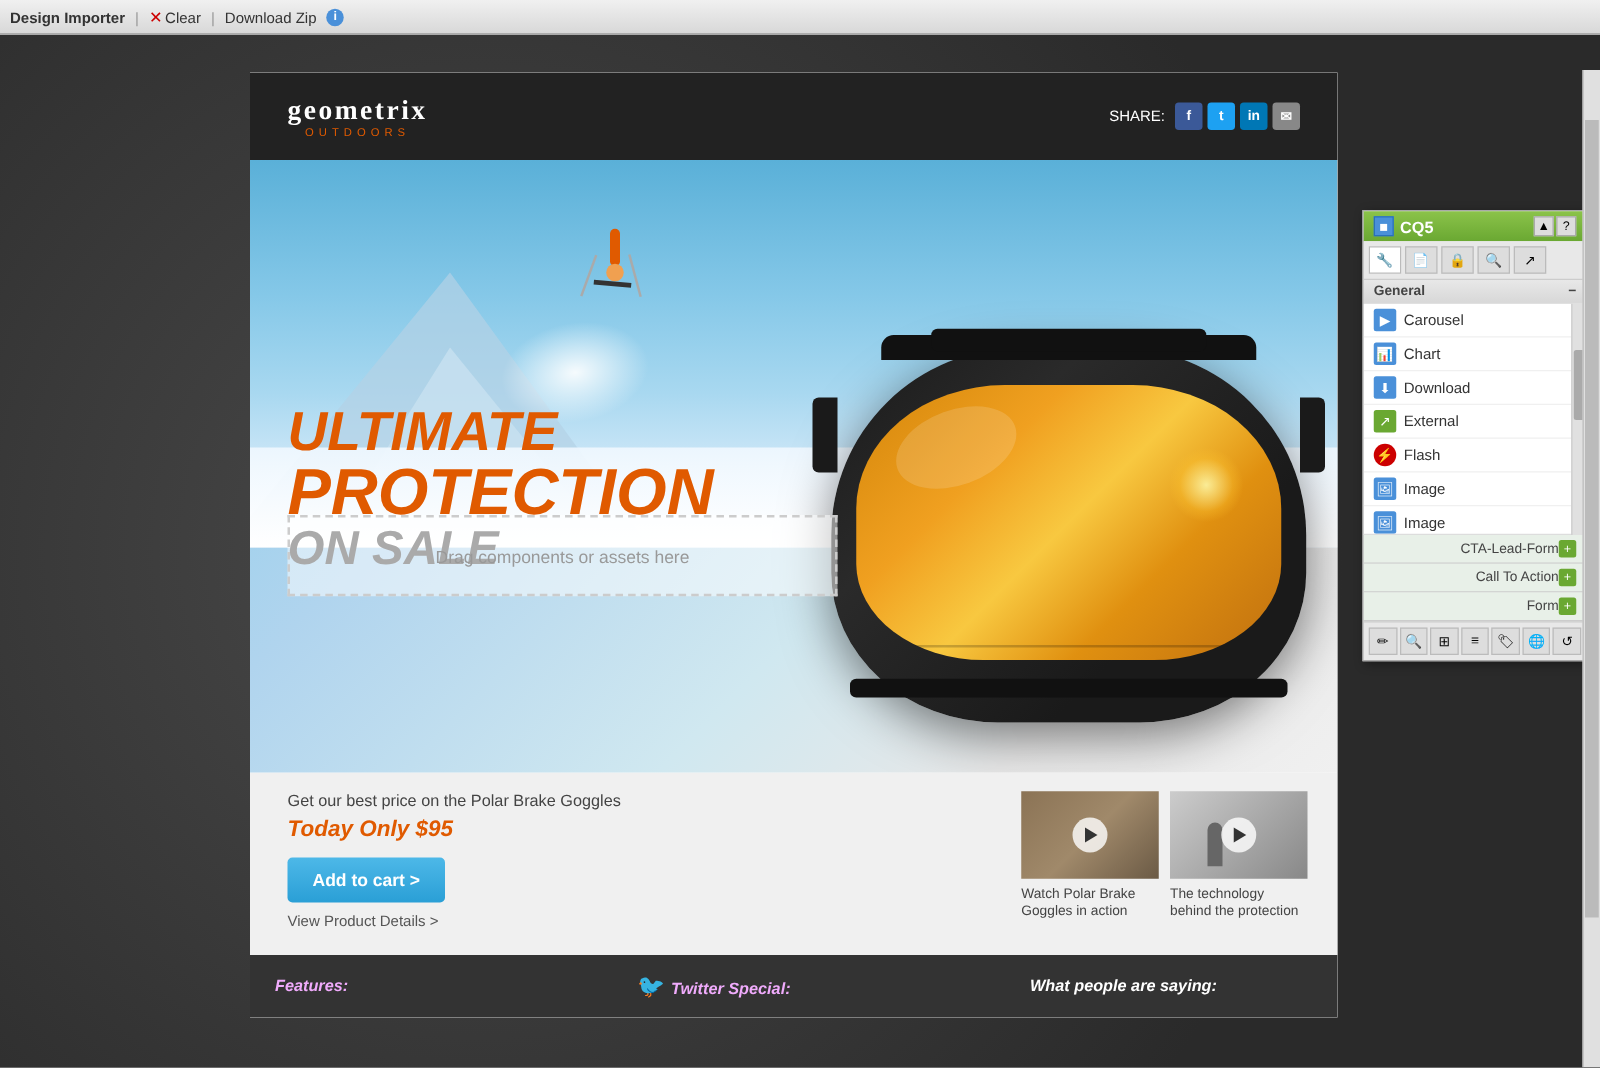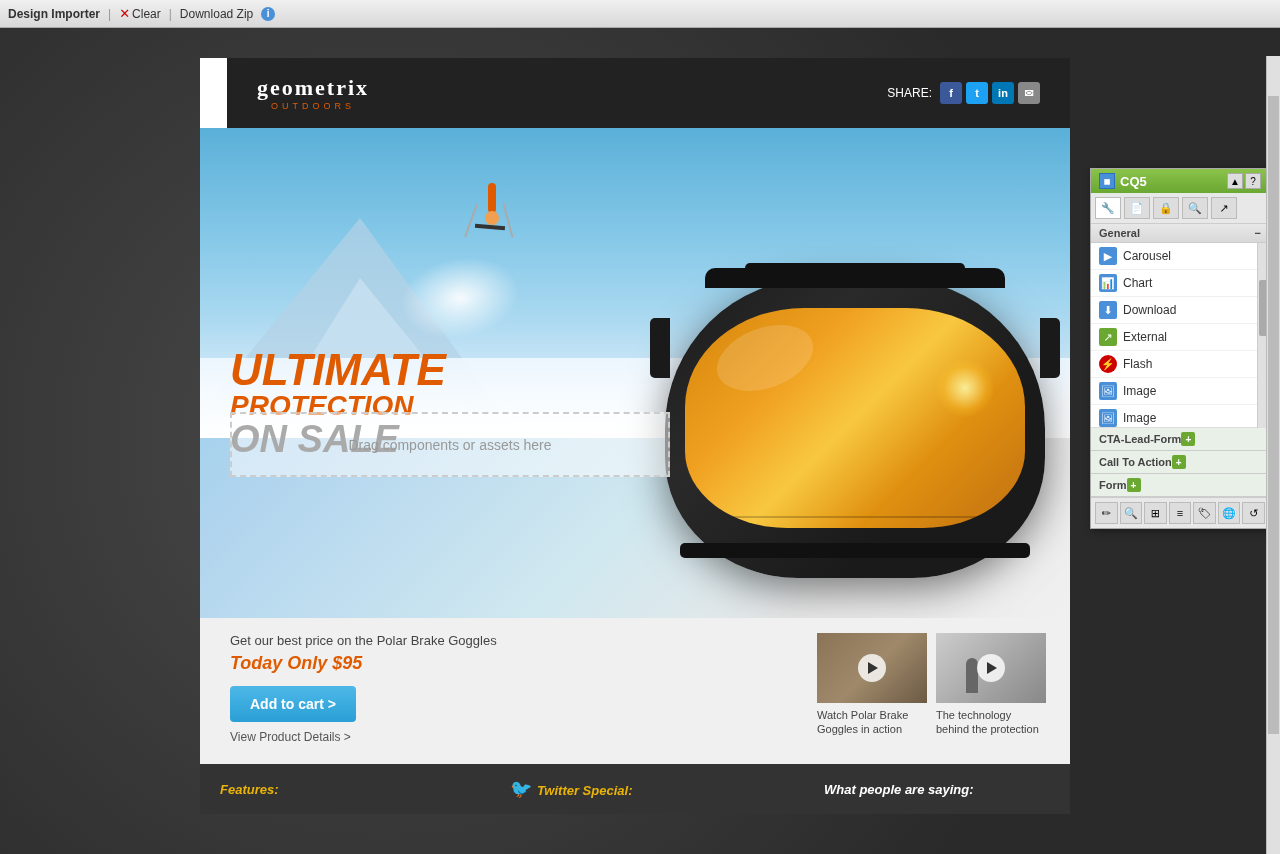--- a/index.html
+++ b/index.html
@@ -48,21 +48,20 @@
     }
 
     
     #site-header {
       background: #222;
       height: 70px;
       display: flex;
       align-items: center;
       justify-content: space-between;
       padding: 0 30px;
-      margin-left: 27px;
     }
     .logo-text {
       color: white;
       font-size: 22px;
       font-weight: bold;
       letter-spacing: 2px;
       font-family: 'Georgia', serif;
     }
     .logo-sub {
       color: #e05a00;
@@ -147,21 +146,21 @@
     }
     .hero-title1 {
       font-size: 44px;
       font-weight: 700;
       color: #e05a00;
       font-style: italic;
       line-height: 1;
       text-transform: uppercase;
     }
     .hero-title2 {
-      font-size: 28px;
+      font-size: 52px;
       font-weight: 900;
       color: #e05a00;
       font-style: italic;
       line-height: 1;
       text-transform: uppercase;
     }
     .hero-title3 {
       font-size: 38px;
       font-weight: 900;
       color: #555;
@@ -265,21 +264,21 @@
     .footer-col {
       flex: 1;
       padding: 0 20px;
       color: white;
     }
     .footer-label {
       font-size: 13px;
       font-style: italic;
       font-weight: bold;
     }
-    .footer-label.orange { color: #eab308; }
+    .footer-label.orange { color: #f0abfc; }
     .footer-twitter { color: #1da1f2; font-size: 18px; }
 
     
     #cq5-panel {
       position: absolute;
       top: 140px;
       right: 10px;
       width: 180px;
       background: #f5f5f5;
       border: 1px solid #aaa;
@@ -372,27 +371,26 @@
     }
     .icon-blue { background: #4a90d9; color: white; border-radius: 2px; }
     .icon-green { background: #6aa832; color: white; border-radius: 2px; }
     .icon-red { background: #c00; color: white; border-radius: 50%; }
 
     
     .cq5-expandable {
       background: #e8f0e8;
       padding: 4px 8px;
       display: flex;
-      justify-content: flex-start;
+      justify-content: flex-end;
       align-items: center;
       cursor: pointer;
       border-bottom: 1px solid #ccc;
       font-size: 11px;
       color: #444;
-      font-weight: bold;
     }
     .expand-btn {
       width: 14px; height: 14px;
       background: #6aa832;
       color: white;
       display: flex; align-items: center; justify-content: center;
       font-size: 10px;
       border-radius: 2px;
     }
 

